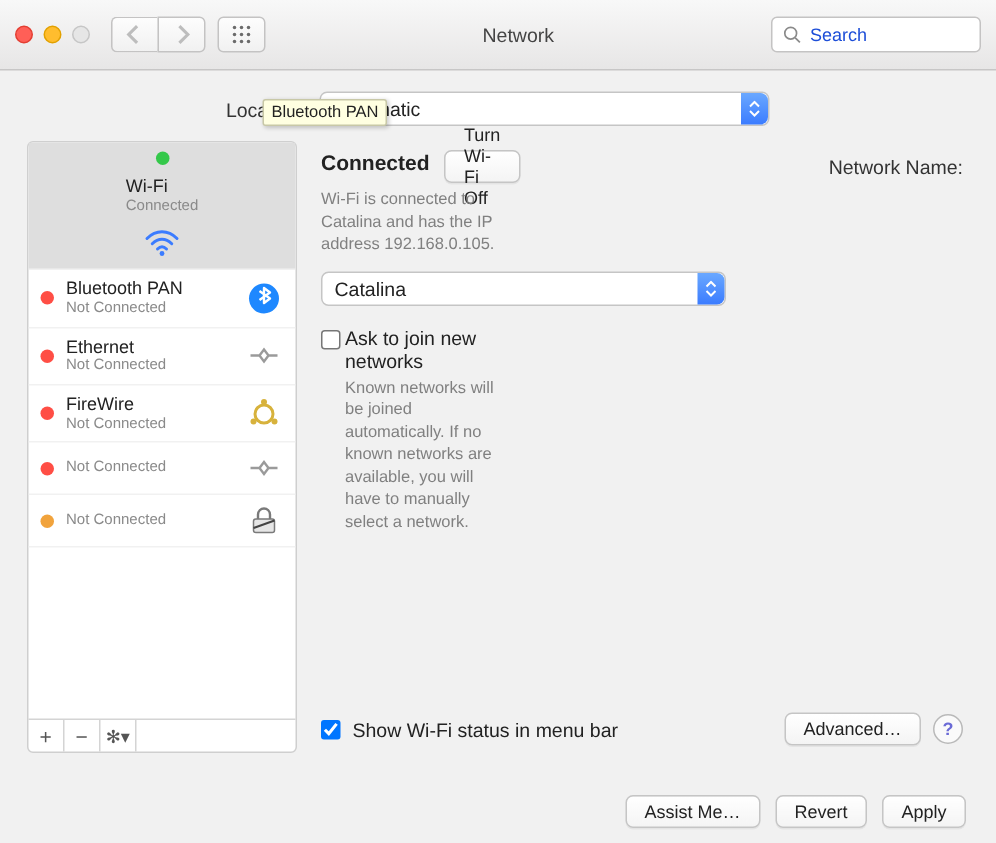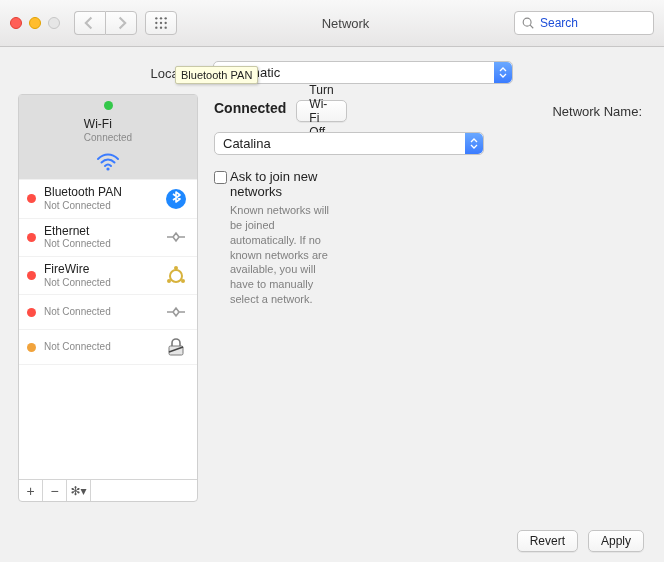--- a/index.html
+++ b/index.html
@@ -211,20 +211,21 @@
     </div>
   </div>
 
   <div class="main">
     <div class="grid">
       <div>
         <div class="status-row">
           <span class="status-val">Connected</span>
           <span class="mac-btn wifi-off">Turn Wi-Fi Off</span>
         </div>
+        <div class="desc" style="margin-top:4px;max-width:270px">Wi-Fi is connected to Catalina and has the IP address 192.168.0.105.</div>
       </div>
 
       <div class="lbl" style="padding-top:4px">Network Name:</div>
       <div>
         <div class="dropdown nn-drop">
           <span>Catalina</span>
           <span class="cap">
             <svg viewBox="0 0 8 5">
                 <path d="M1 4 4 1l3 3" fill="none" stroke="#fff" stroke-width="1.3"></path>
               </svg>
@@ -236,19 +237,27 @@
         <div class="check-row" style="margin-top:14px">
           <input type="checkbox" id="askchk" style="">
           <div>
             <div>Ask to join new networks</div>
             <div class="desc" style="margin-top:4px;max-width:250px">Known networks will be joined automatically. If no known networks are available, you will have to manually select a network.</div>
           </div>
         </div>
       </div>
     </div>
 
+    <div class="bottom-row" style="margin-top:120px;padding:0">
+      <input type="checkbox" checked="" style="">
+      <span>Show Wi-Fi status in menu bar</span>
+      <span style="flex:1"></span>
+      <span class="mac-btn">Advanced…</span>
+      <span class="help">?</span>
+    </div>
   </div>
 </div>
 
 <div class="footer">
+  <span class="mac-btn">Assist Me…</span>
   <span class="mac-btn">Revert</span>
   <span class="mac-btn">Apply</span>
 </div>
 
 </body></html>

